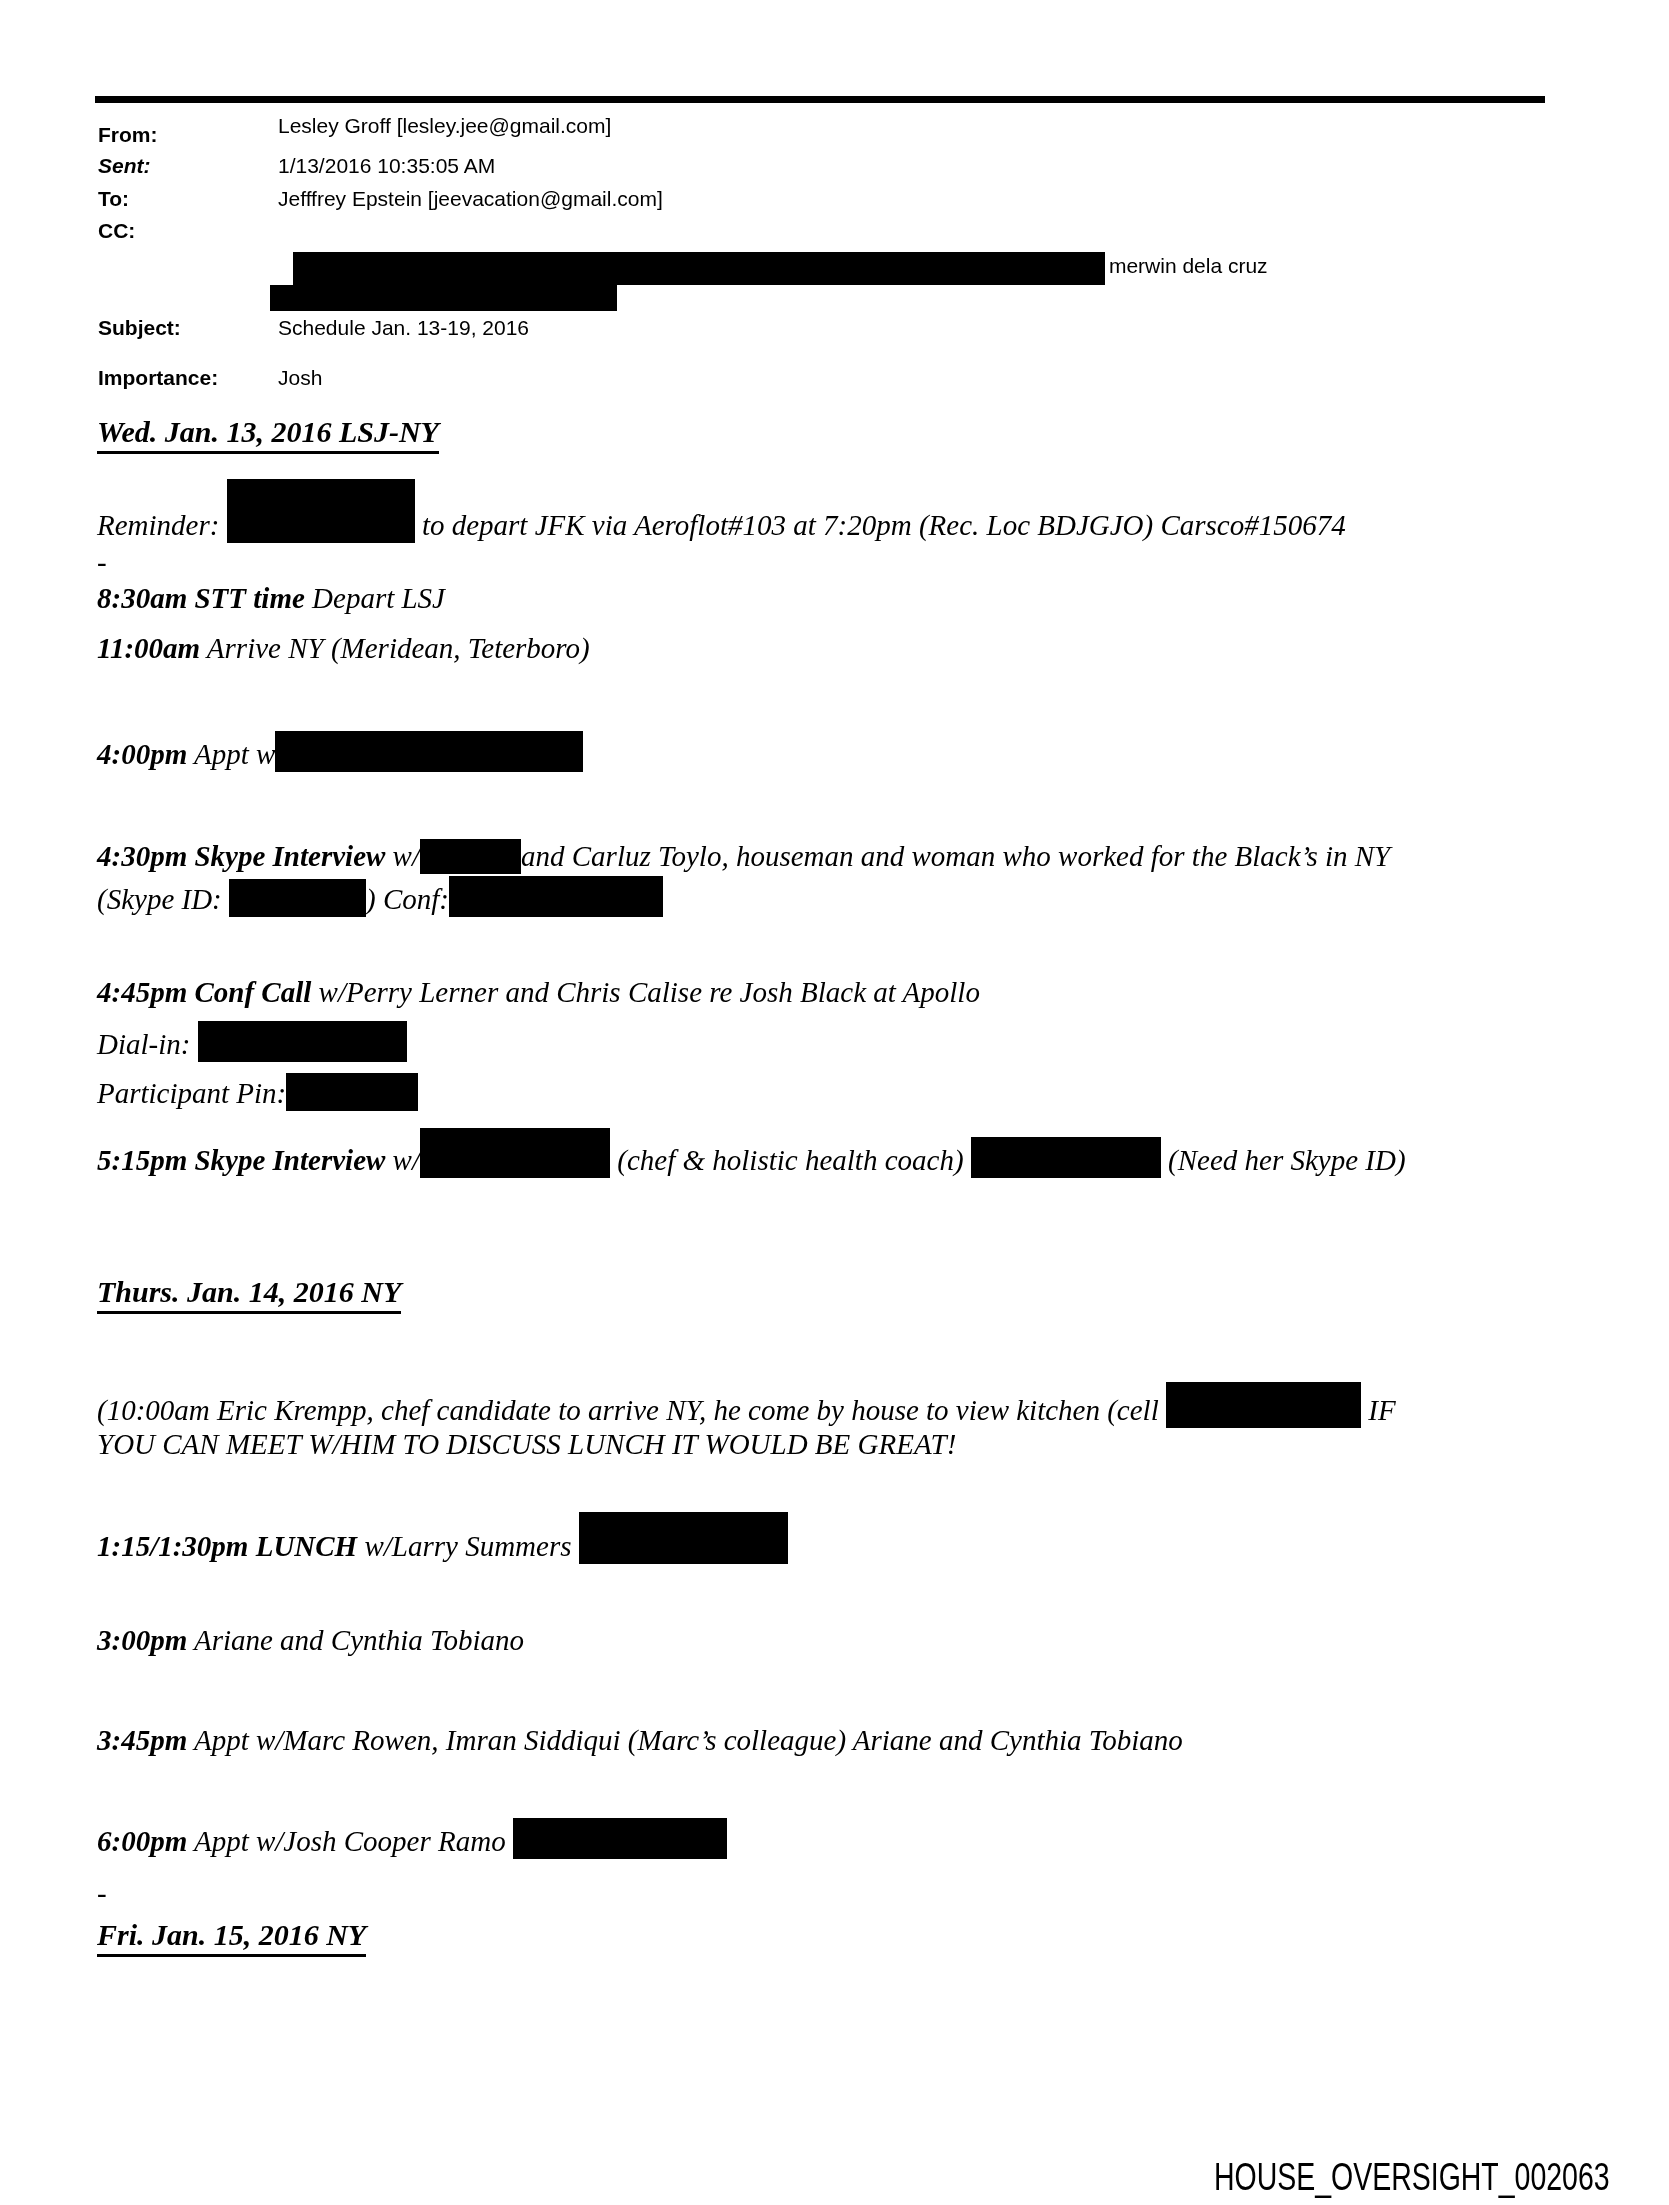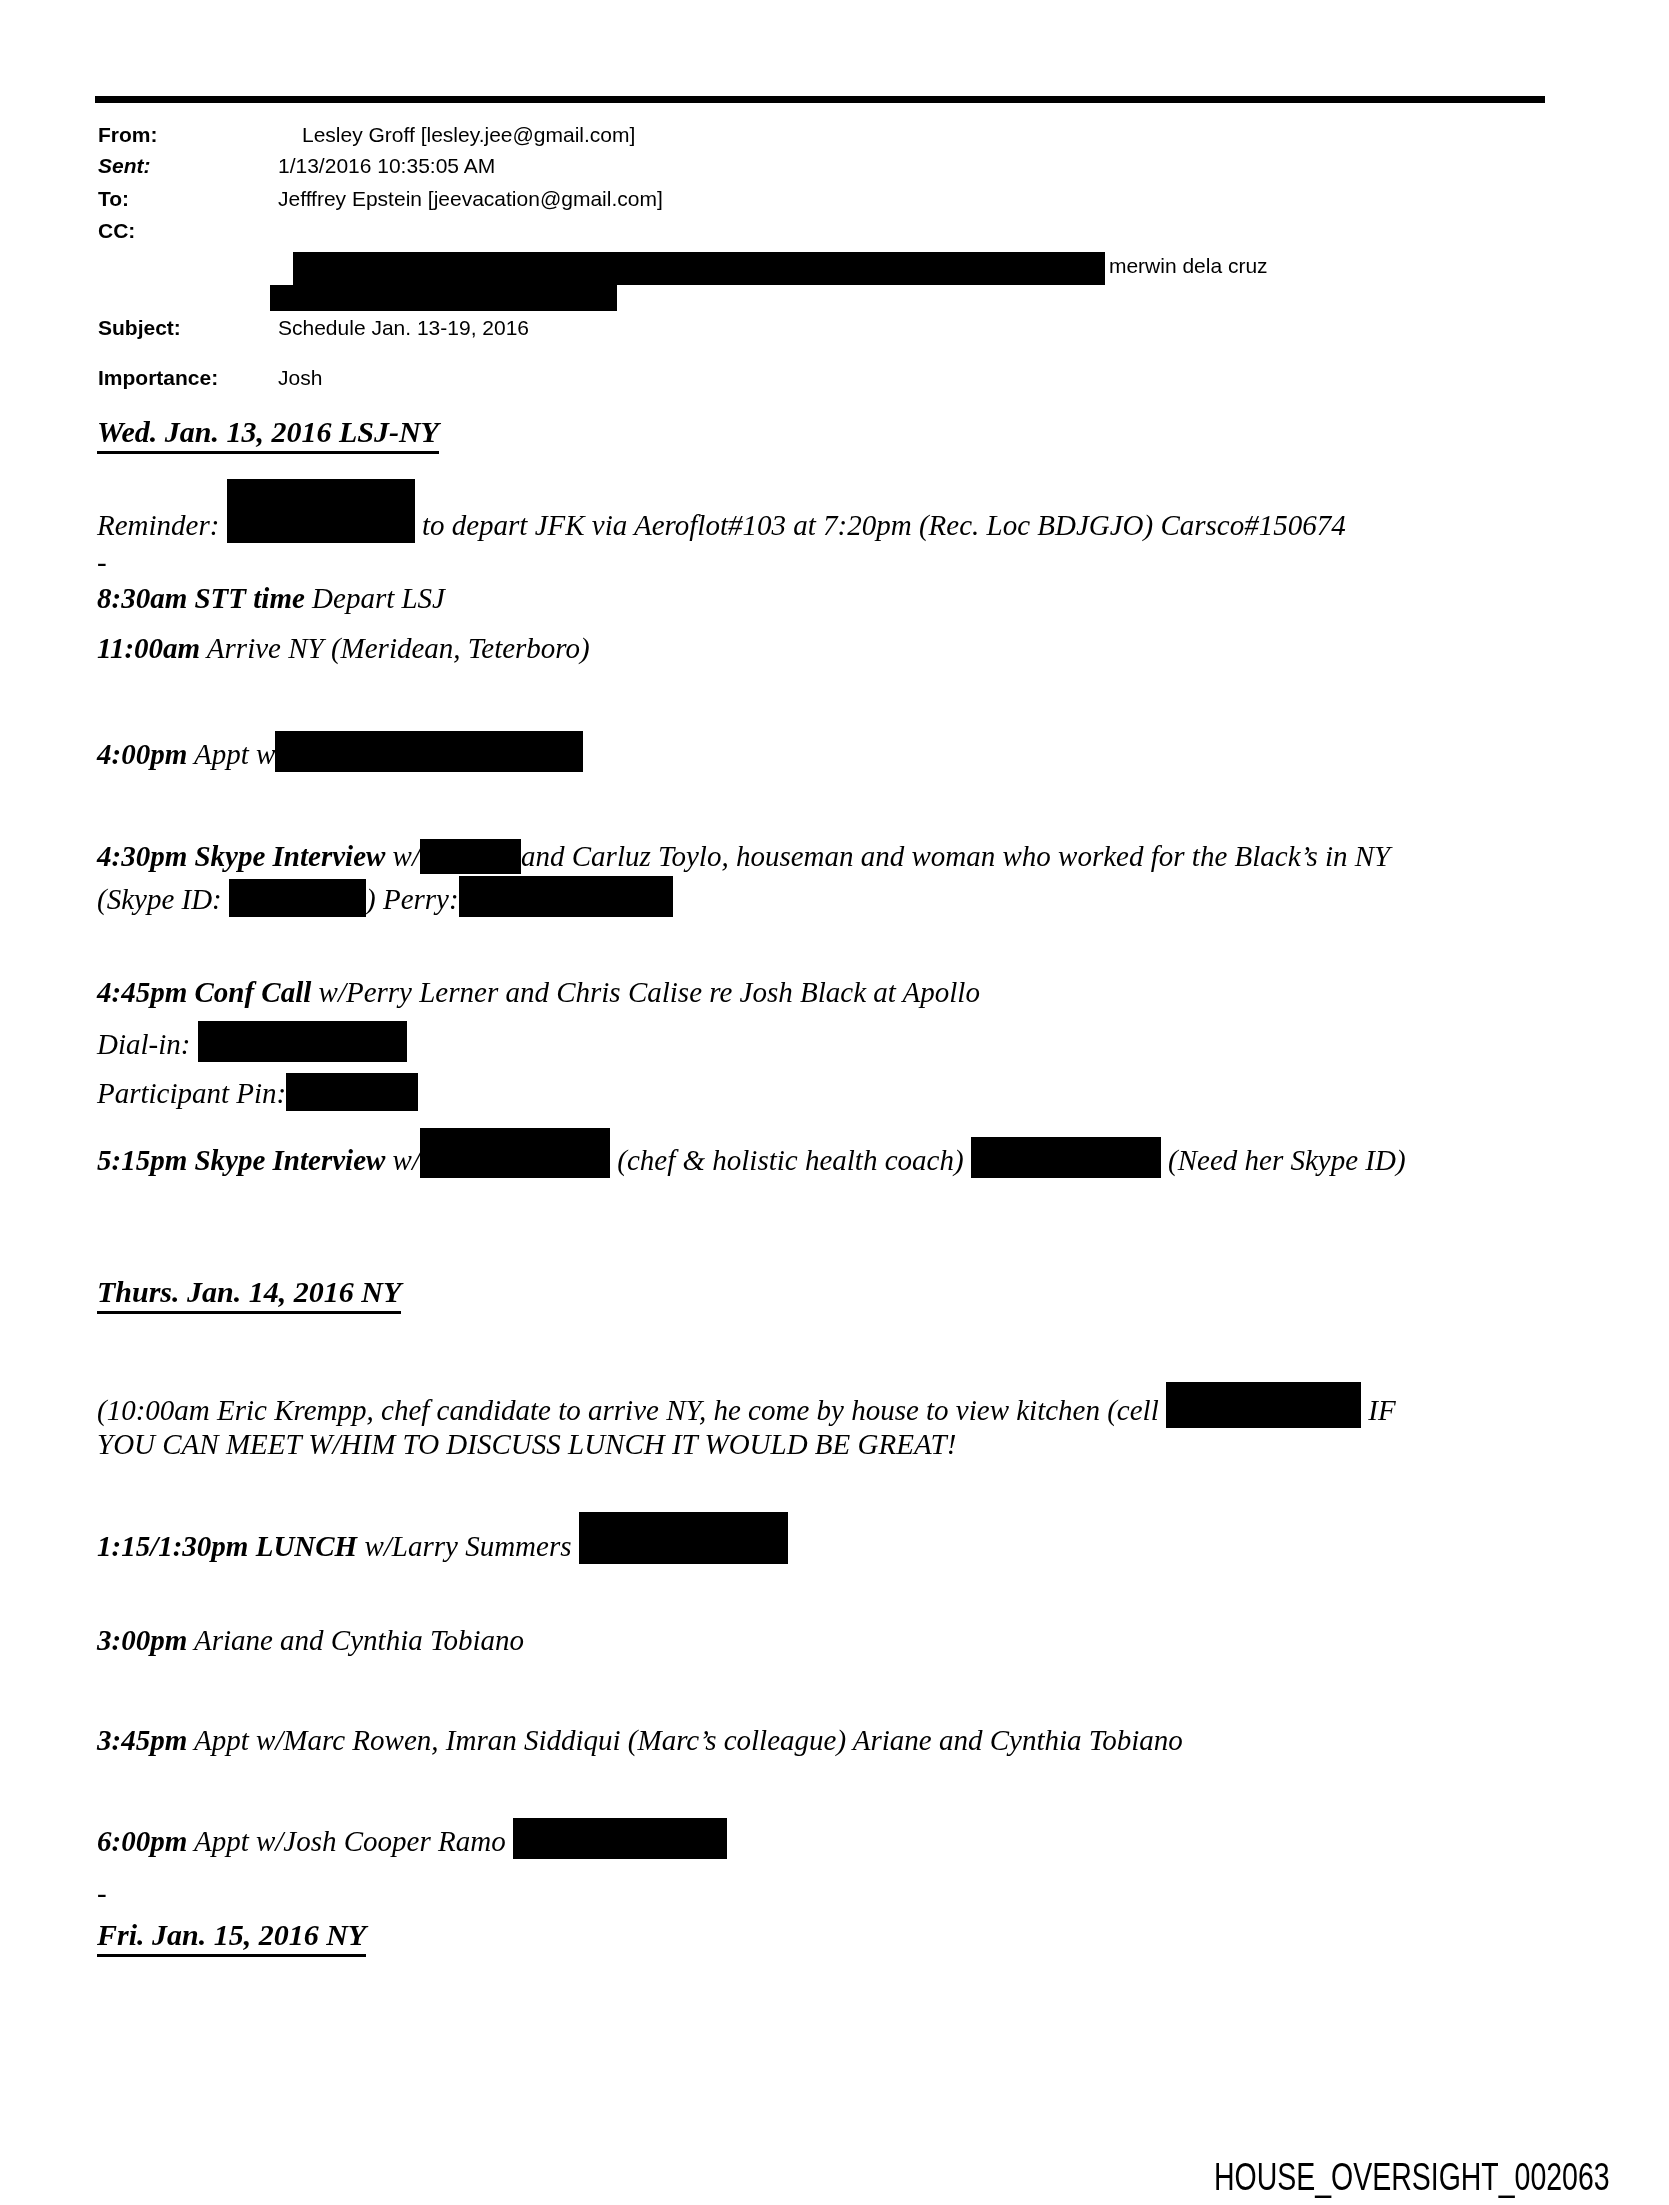--- a/index.html
+++ b/index.html
@@ -28,21 +28,21 @@
   .bates{position:absolute;font-family:"Liberation Sans",sans-serif;font-weight:400;font-size:39px;line-height:39px;transform:scaleX(.73);transform-origin:left top;white-space:pre;}
 </style>
 </head>
 <body>
 
 <div class="page">
 
   <div class="rule" style="left:95px;top:96px;width:1450px;height:7.2px;"></div>
 
   <div class="hl" style="left:98px;top:122px;">From:</div>
-  <div class="hv" style="left:278px;top:122px;margin-left:24px;">Lesley Groff [lesley.jee@gmail.com]</div>
+  <div class="hv" style="left:278px;top:113px;">Lesley Groff [lesley.jee@gmail.com]</div>
 
   <div class="hl" style="left:98px;top:153px;font-style:italic;">Sent:</div>
   <div class="hv" style="left:278px;top:153px;">1/13/2016 10:35:05 AM</div>
 
   <div class="hl" style="left:98px;top:186px;">To:</div>
   <div class="hv" style="left:278px;top:186px;">Jefffrey Epstein [jeevacation@gmail.com]</div>
 
   <div class="hl" style="left:98px;top:218px;">CC:</div>
   <div class="hrow" style="left:276px;top:252px;margin-left:17px;">
     <span class="red" style="width:812px;height:33px;"></span>
@@ -87,21 +87,21 @@
   <div class="bl" style="left:97px;top:839px;">
     <span class="b">4:30pm Skype Interview</span>
     <span> w/</span>
     <span class="red" style="width:101px;height:35px;margin-top:-2.6px;"></span>
     <span>and Carluz Toylo, houseman and woman who worked for the Black’s in NY</span>
   </div>
 
   <div class="bl" style="left:97px;top:880px;">
     <span>(Skype ID: </span>
     <span class="red" style="width:137px;height:38px;margin-top:-1.3px;"></span>
-    <span>) Perry:</span>
+    <span>) Conf:</span>
     <span class="red" style="width:214px;height:41px;margin-top:-3.9px;"></span>
   </div>
 
   <div class="bl" style="left:97px;top:975px;">
     <span class="b">4:45pm Conf Call</span>
     <span> w/Perry Lerner and Chris Calise re Josh Black at Apollo</span>
   </div>
 
   <div class="bl" style="left:97px;top:1026px;">
     <span>Dial-in: </span>

